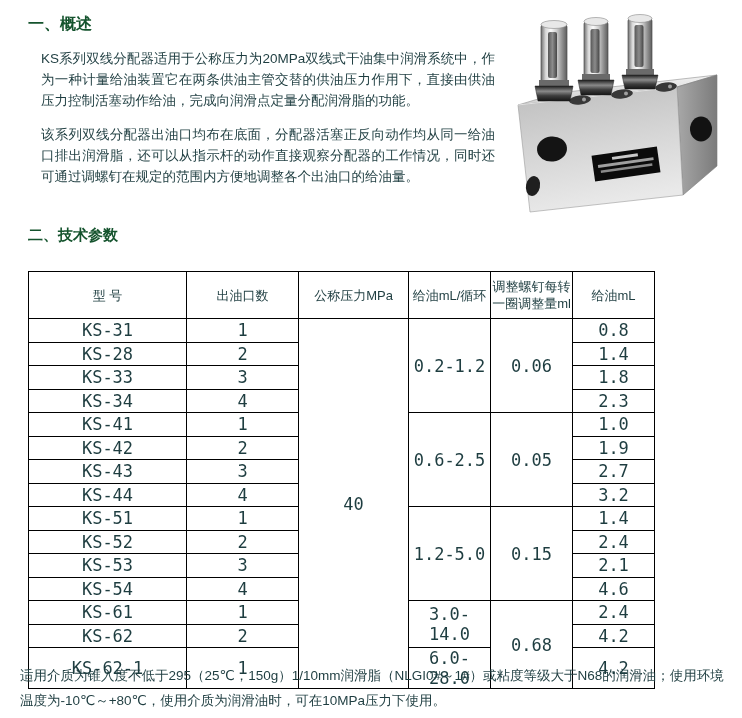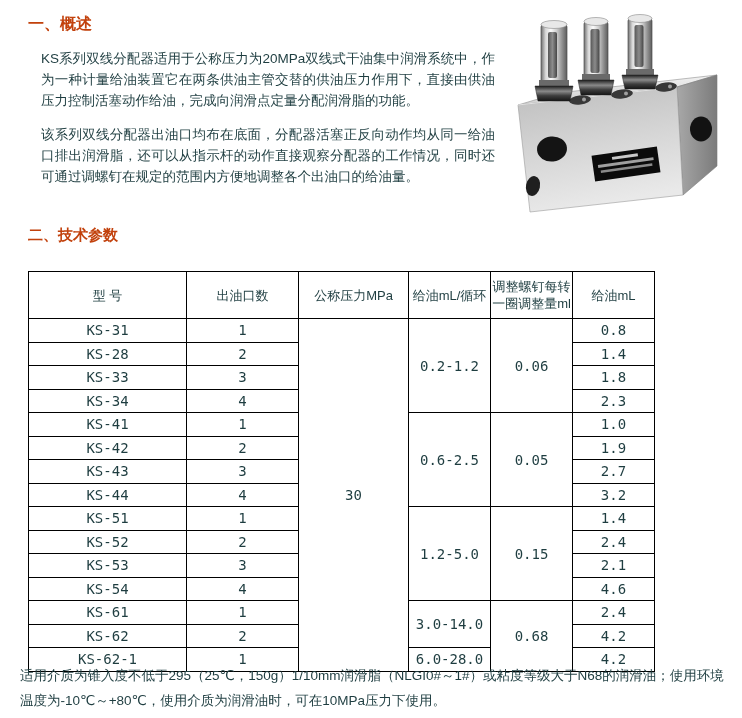--- a/index.html
+++ b/index.html
@@ -1,34 +1,34 @@
 <!DOCTYPE html>
 <html><head>
 <meta charset="utf-8">
 <style>
   html,body { margin:0; padding:0; background:#ffffff; }
   .page {
     position:relative; width:742px; height:718px; background:#ffffff;
     color:#1e3d40; font-family:"Liberation Sans","DejaVu Sans",sans-serif;
     overflow:hidden;
   }
-  .h1 { font-size:16px; font-weight:bold; margin:0 0 8px 0; color:#c2410c; }
+  .h1 { font-size:16px; font-weight:bold; margin:0 0 8px 0; color:#14532d; }
   .overview { position:absolute; left:28px; top:14px; width:480px; }
   .overview p { margin:13px; font-size:13.5px; line-height:21px; text-align:justify; }
   .photo { position:absolute; left:505px; top:8px; width:237px; height:207px; margin:0; }
   .specs { position:absolute; left:28px; top:226px; }
   .specs .h1 { font-size:15px; margin-bottom:26px; }
   table { border-collapse:collapse; table-layout:fixed; }
   th,td {
     border:1px solid #000000; text-align:center; vertical-align:middle;
     padding:0; font-weight:normal; color:#1e3d40;
   }
   thead th { height:46px; font-size:13px; line-height:17px; }
   tbody td {
-    height:22.5px; font-size:14px;
+    height:22.5px; font-size:17px;
     font-family:"DejaVu Sans Mono","Liberation Mono",monospace;
   }
   .c1{width:158px}.c2{width:112px}.c3{width:110px}.c4{width:82px}.c5{width:82px}.c6{width:82px}
   .footer {
     position:absolute; left:20px; top:663px; width:710px; margin:0;
     font-size:13.5px; line-height:25px;
   }
 </style>
 </head>
 <body>
@@ -149,21 +149,21 @@
             <th>公称压力MPa</th>
             <th>给油mL/循环</th>
             <th>调整螺钉每转一圈调整量ml</th>
             <th>给油mL</th>
           </tr>
       </thead>
       <tbody id="spec-rows">
           <tr>
             <td>KS-31</td>
             <td>1</td>
-            <td rowspan="15">30</td>
+            <td rowspan="15">40</td>
             <td rowspan="4">0.2-1.2</td>
             <td rowspan="4">0.06</td>
             <td>0.8</td>
           </tr>
           <tr>
             <td>KS-28</td>
             <td>2</td>
             <td>1.4</td>
           </tr>
           <tr>

